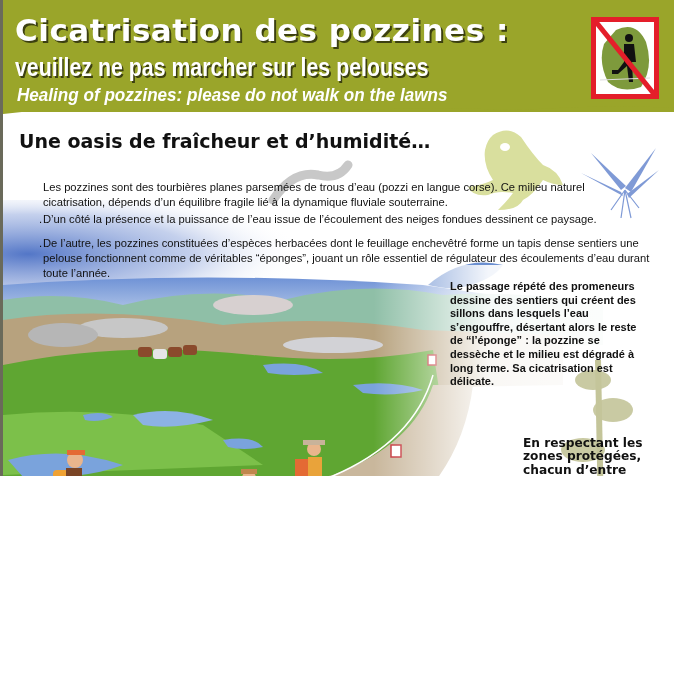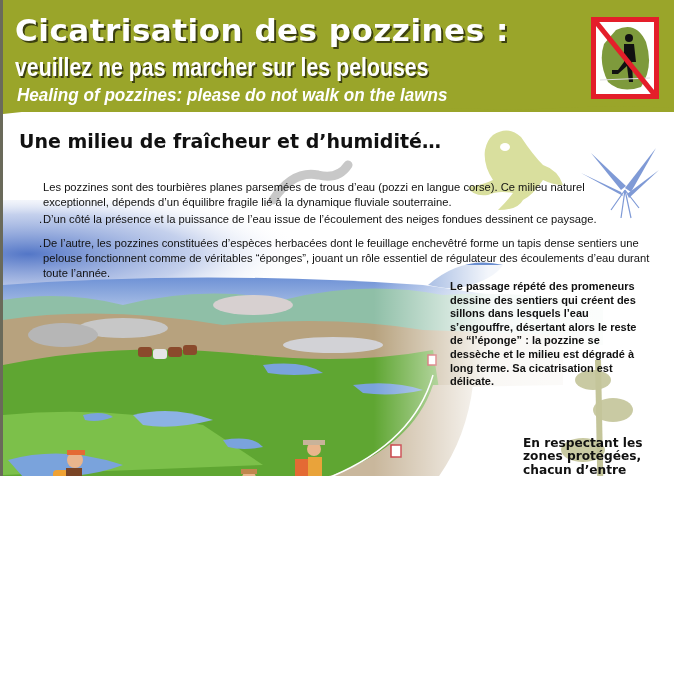--- a/index.html
+++ b/index.html
@@ -197,24 +197,24 @@
       <g fill="#111">
         <circle cx="33" cy="16" r="4"></circle>
         <path d="M28 22 L38 22 L40 40 L36 40 L37 60 L33 60 L31 44 L22 52 L16 52 L16 48 L22 48 L28 40 Z"></path>
       </g>
       <line x1="4" y1="58" x2="54" y2="56" stroke="#ddd" stroke-width="1"></line>
       <line x1="0" y1="0" x2="58" y2="72" stroke="#e41e2a" stroke-width="5"></line>
     </svg>
   </div>
 
   <div class="subtitle">
-    <div>Une milieu de fraîcheur et d’humidité…</div>
-  </div>
-
-  <div class="intro">Les pozzines sont des tourbières planes parsemées de trous d’eau (pozzi en langue corse). Ce milieu naturel exceptionnel, dépends d’un équilibre fragile lié à la dynamique fluviale souterraine.</div>
+    <div>Une oasis de fraîcheur et d’humidité…</div>
+  </div>
+
+  <div class="intro">Les pozzines sont des tourbières planes parsemées de trous d’eau (pozzi en langue corse). Ce milieu naturel cicatrisation, dépends d’un équilibre fragile lié à la dynamique fluviale souterraine.</div>
 
   <div class="bullet" style="top:212px">
     <span class="dot">.</span>
     <span class="txt">D’un côté la présence et la puissance de l’eau  issue de l’écoulement des neiges fondues dessinent ce paysage.</span>
   </div>
   <div class="bullet" style="top:236px;width:620px">
     <span class="dot">.</span>
     <span class="txt">De l’autre, les pozzines constituées d’espèces herbacées dont le feuillage enchevêtré forme un tapis dense sentiers une pelouse fonctionnent comme de véritables “éponges”, jouant un rôle essentiel de régulateur des écoulements d’eau durant toute l’année.</span>
   </div>
 

